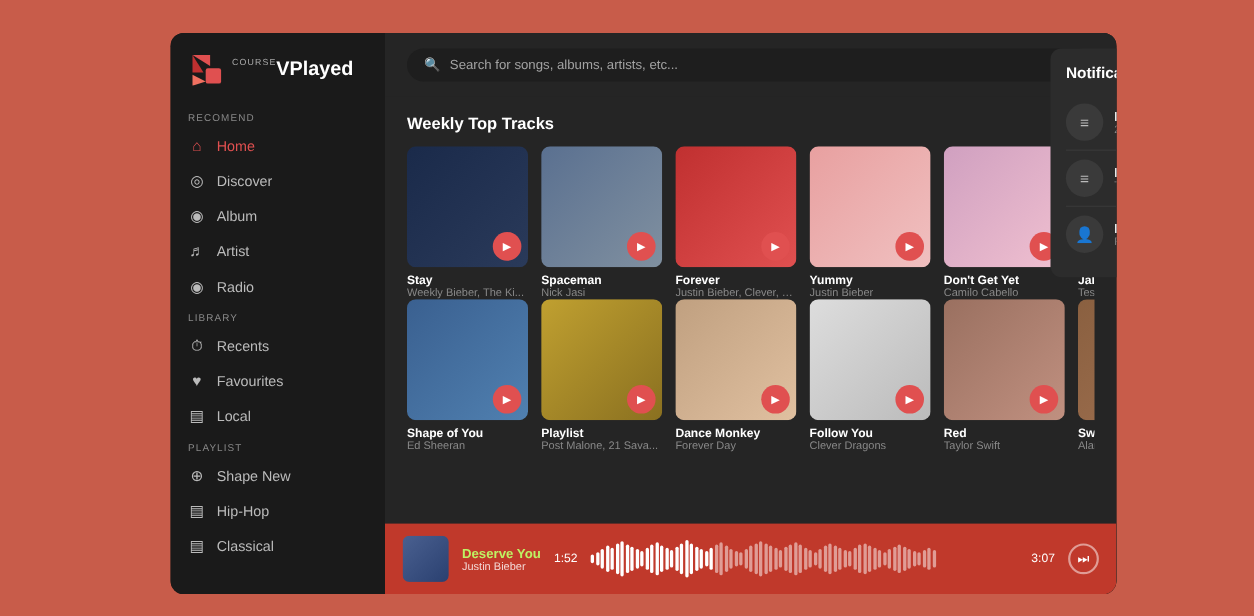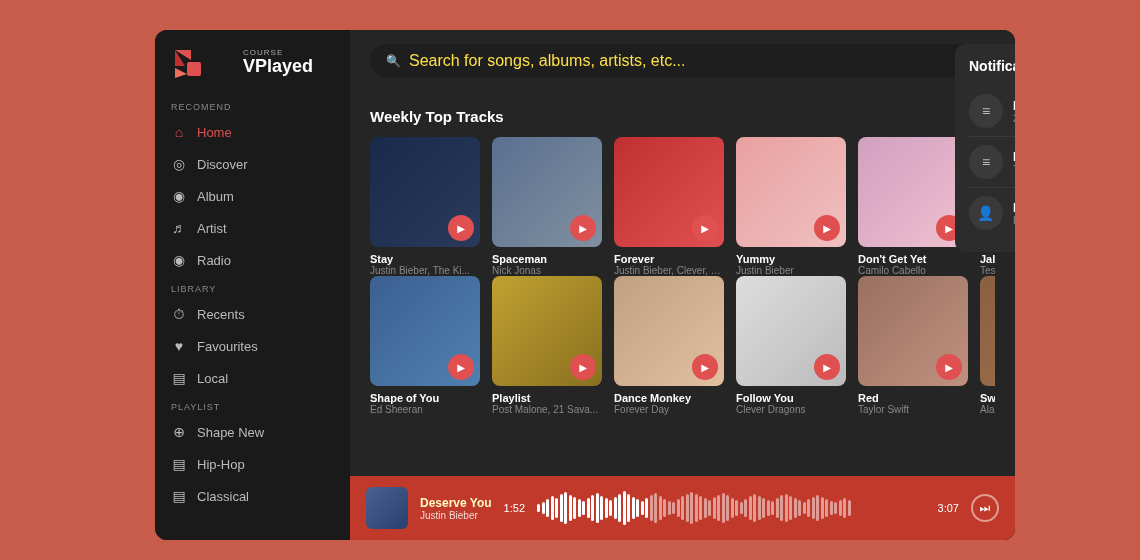--- a/index.html
+++ b/index.html
@@ -37,23 +37,21 @@
       display: flex;
       align-items: center;
       gap: 8px;
     }
     .logo-icon {
       width: 32px;
       height: 32px;
     }
     .logo-text {
       display: flex;
-      flex-direction: column;
       line-height: 1;
-      margin-left: 32px;
     }
     .logo-sub {
       font-size: 8px;
       color: #aaa;
       letter-spacing: 1px;
     }
     .logo-main {
       font-size: 18px;
       font-weight: 700;
       color: #fff;
@@ -193,21 +191,21 @@
     }
     .player-thumb {
       width: 42px;
       height: 42px;
       border-radius: 6px;
       background: #555;
       flex-shrink: 0;
       overflow: hidden;
     }
     .player-info { flex-shrink: 0; }
-    .player-title { font-size: 12px; font-weight: 700; color: #fef9c3; }
+    .player-title { font-size: 12px; font-weight: 700; color: #bef264; }
     .player-artist { font-size: 10px; color: rgba(255,255,255,0.8); }
     .player-time { font-size: 11px; color: #fff; flex-shrink: 0; }
     .waveform {
       flex: 1;
       height: 28px;
       display: flex;
       align-items: center;
       gap: 1.5px;
     }
     .waveform-bar {
@@ -360,42 +358,42 @@
           <span>Classical</span>
         </div>
       </div>
   </div>
 
   <div class="main-content">
 
     <div class="top-bar">
       <div class="search-box">
         <span class="search-icon-s">🔍</span>
-        <span style="color:#fde047;font-size:16px;">Search for songs, albums, artists, etc...</span>
+        <span style="color:#a3a3a3;font-size:12px;">Search for songs, albums, artists, etc...</span>
       </div>
     </div>
 
     <div class="content-area">
       <div class="section-title">Weekly Top Tracks</div>
       <div class="tracks-row" id="weekly-tracks-row">
           <div class="track-card">
             <div class="track-thumb">
               <div class="track-thumb-img stay-bg"></div>
               <div class="play-btn-overlay">▶</div>
             </div>
             <div class="track-name">Stay</div>
-            <div class="track-artist">Justin Bieber, The Ki...</div>
+            <div class="track-artist">Weekly Bieber, The Ki...</div>
           </div>
           <div class="track-card">
             <div class="track-thumb">
               <div class="track-thumb-img spaceman-bg"></div>
               <div class="play-btn-overlay">▶</div>
             </div>
             <div class="track-name">Spaceman</div>
-            <div class="track-artist">Nick Jonas</div>
+            <div class="track-artist">Nick Jasi</div>
           </div>
           <div class="track-card">
             <div class="track-thumb">
               <div class="track-thumb-img forever-bg"></div>
               <div class="play-btn-overlay">▶</div>
             </div>
             <div class="track-name">Forever</div>
             <div class="track-artist">Justin Bieber, Clever, P...</div>
           </div>
           <div class="track-card">

